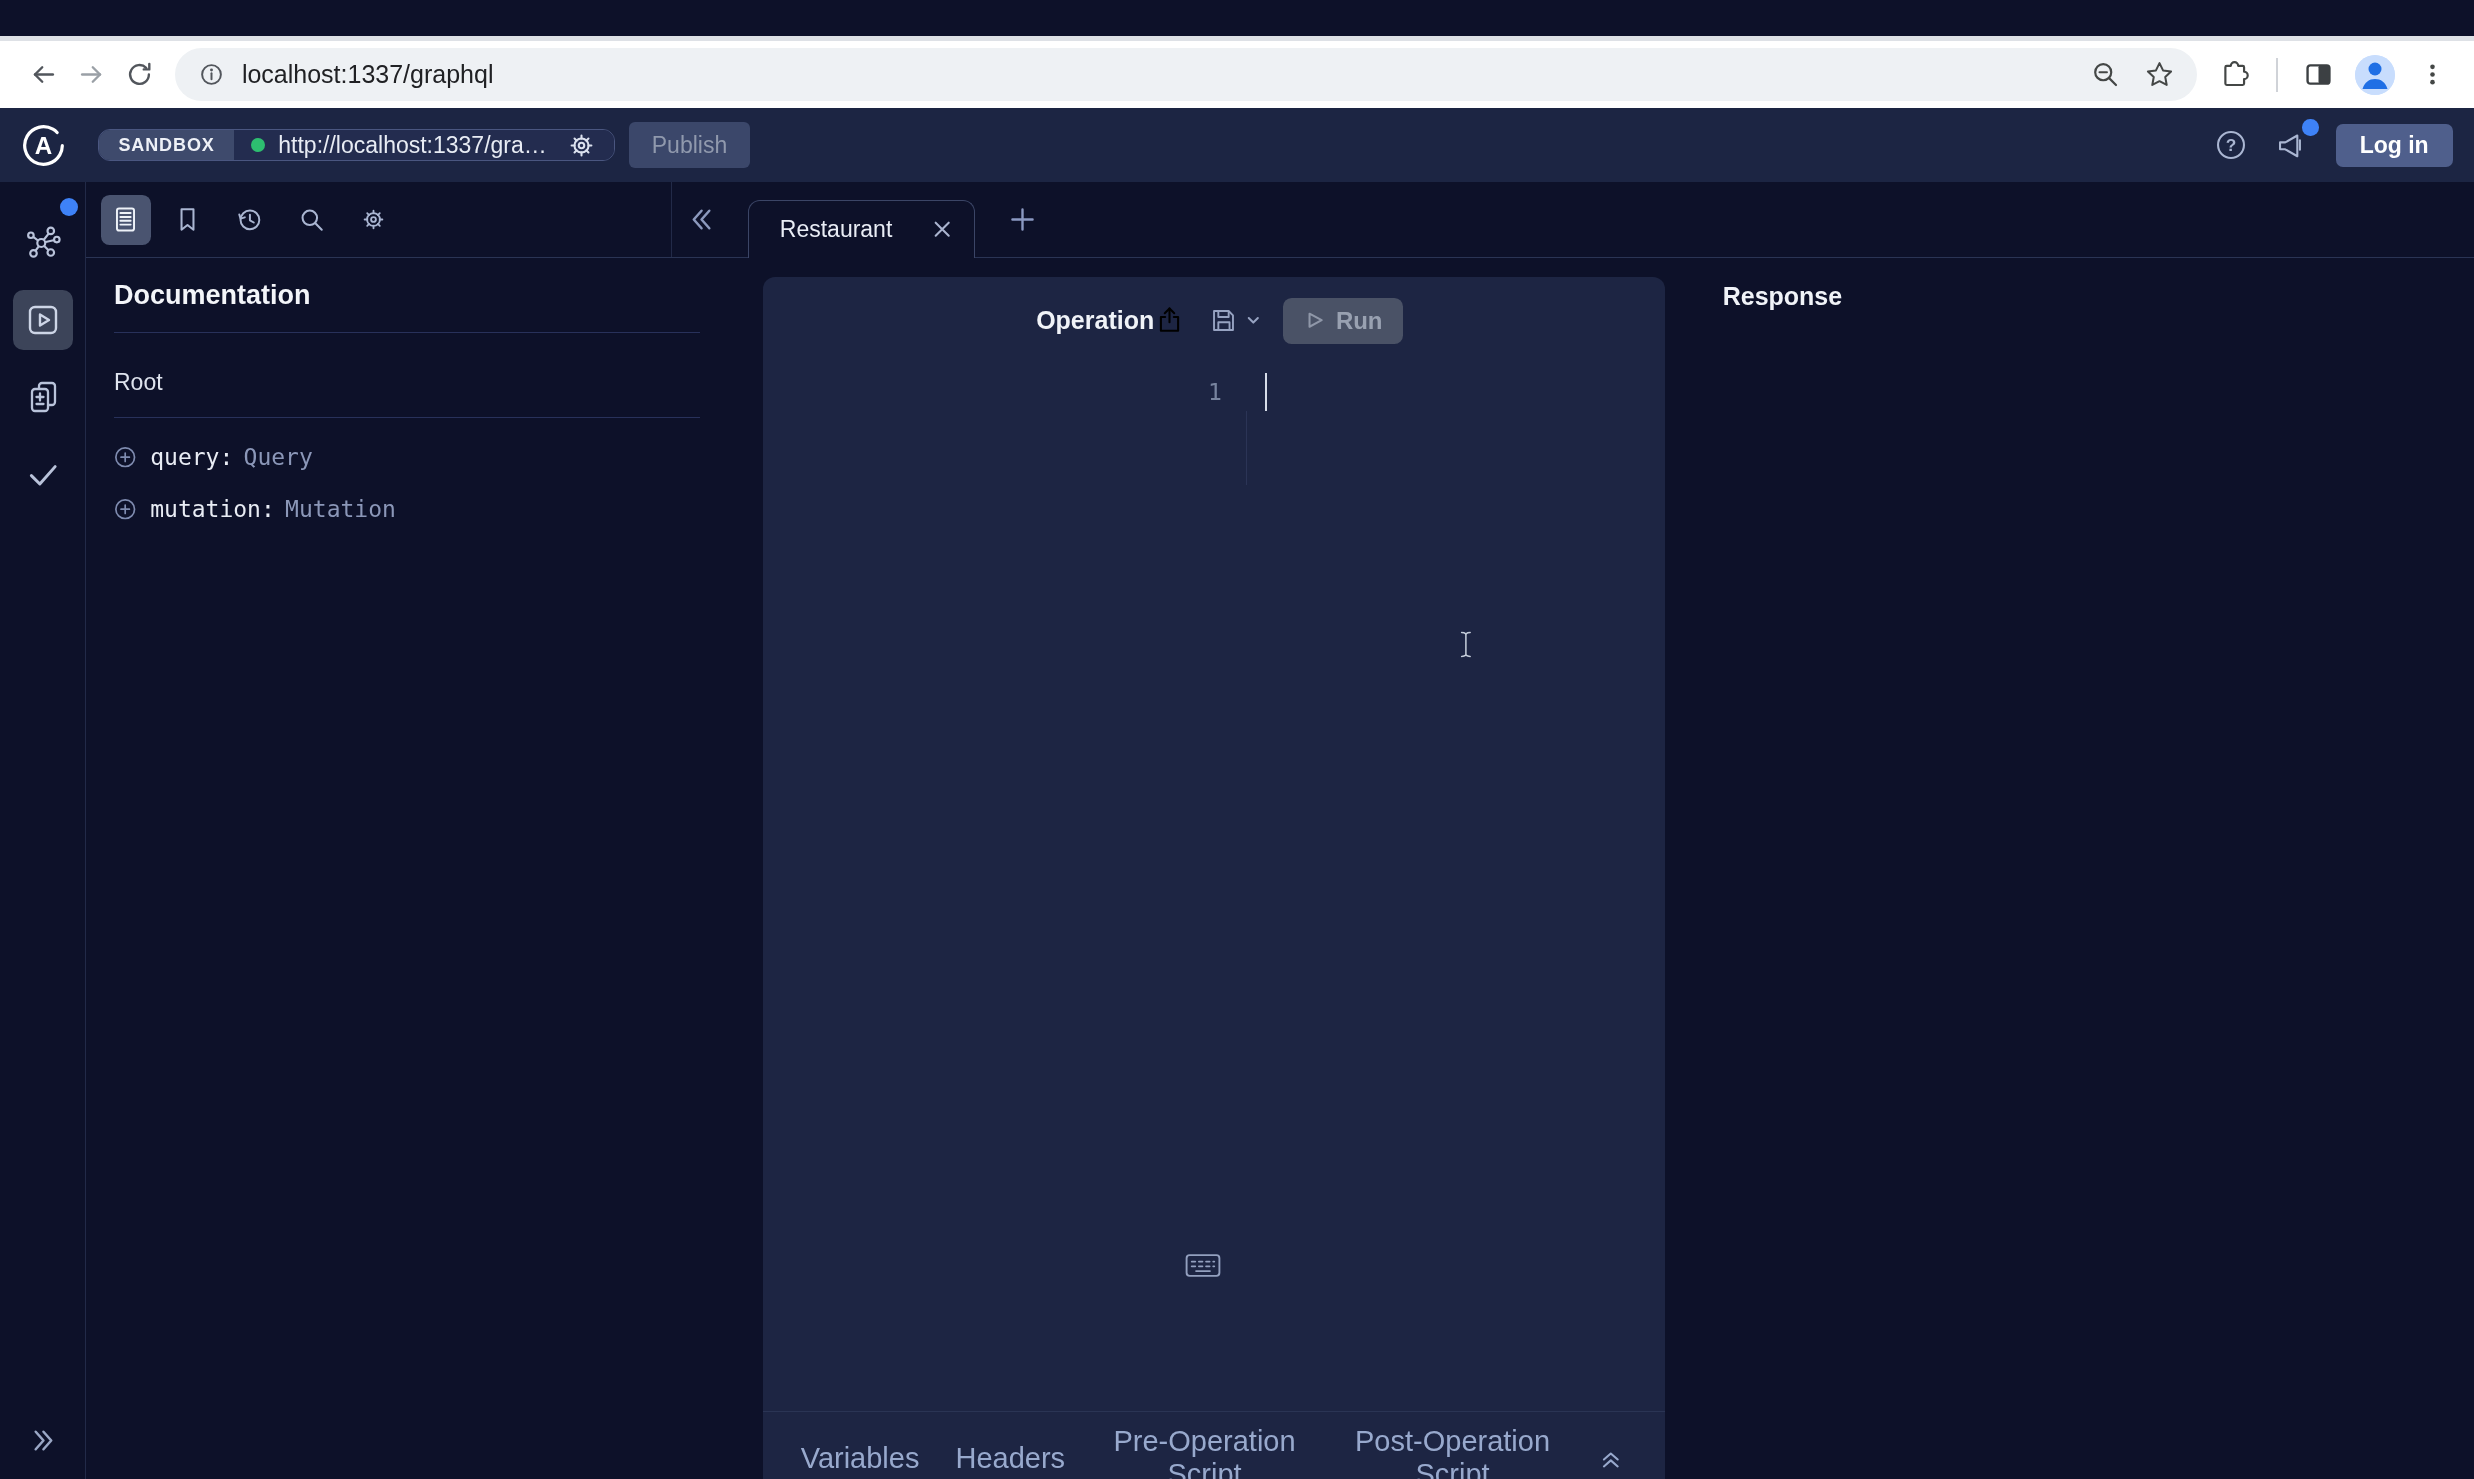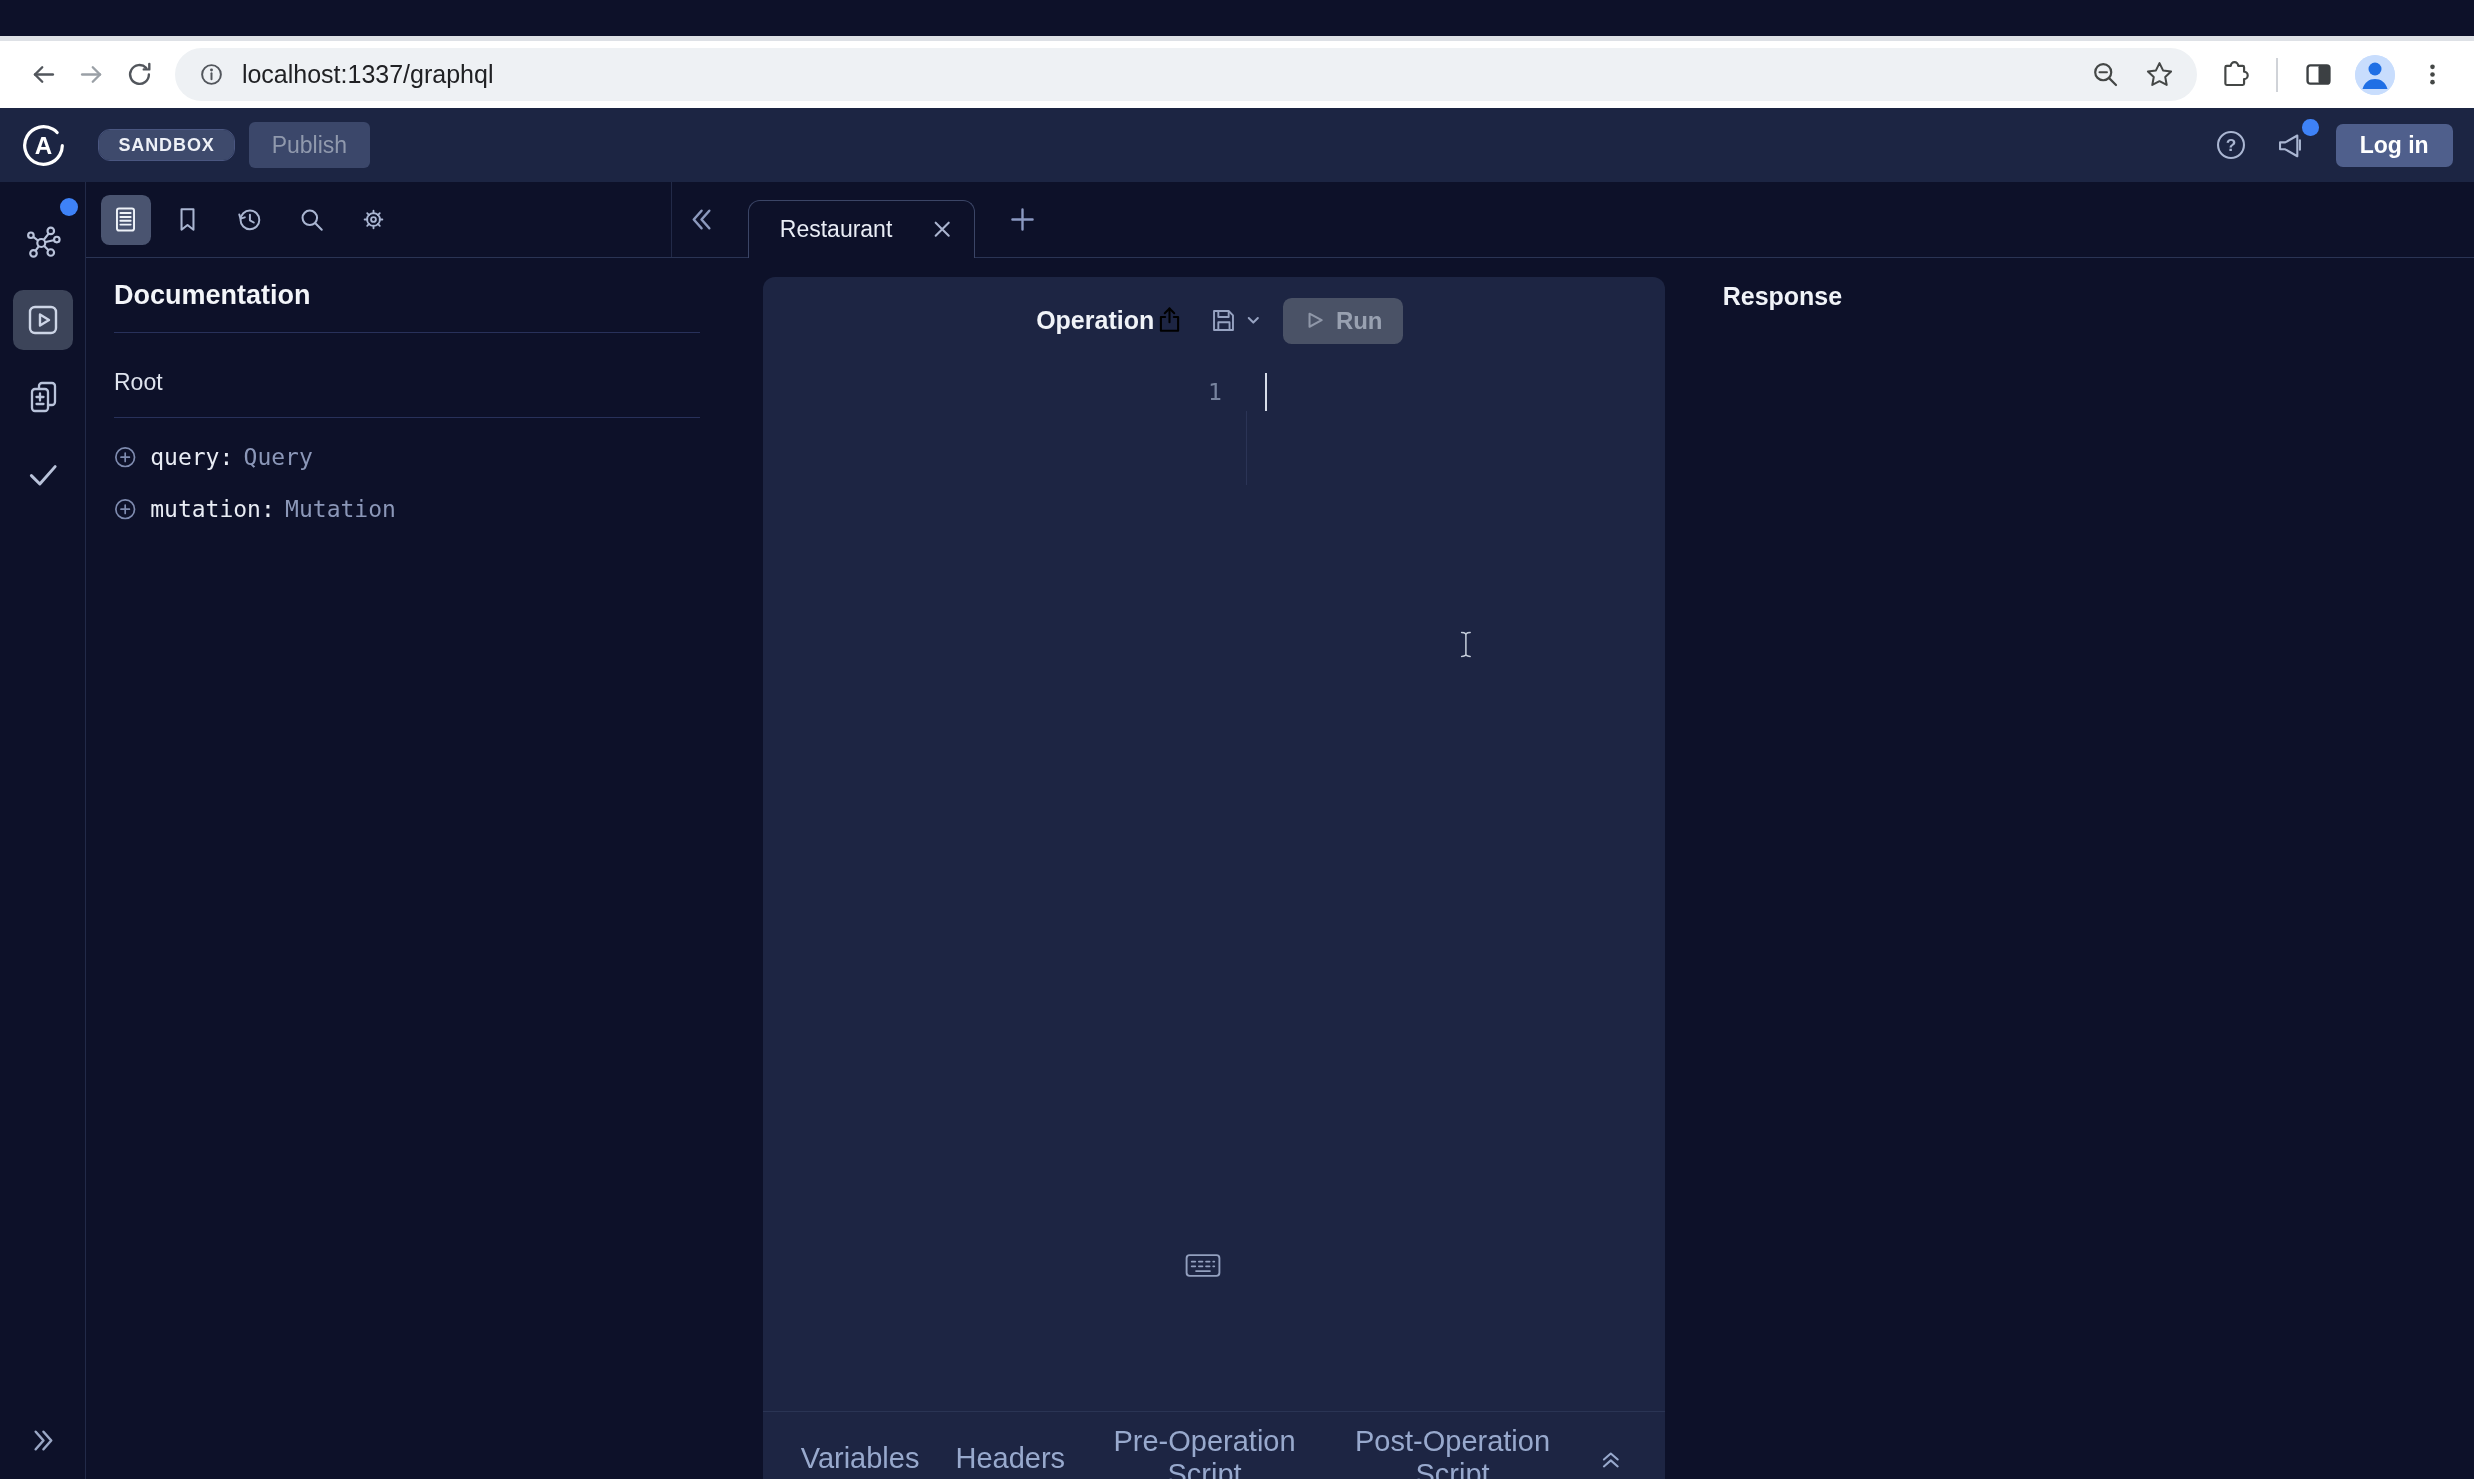--- a/index.html
+++ b/index.html
@@ -212,20 +212,31 @@
       <svg width="43" height="43" viewBox="0 0 48 48">
         <circle cx="24" cy="24" r="21" fill="none" stroke="#ffffff" stroke-width="3.6" stroke-dasharray="116 16" stroke-dashoffset="-22" transform="rotate(-60 24 24)" stroke-linecap="round"></circle>
         <text x="24" y="33" text-anchor="middle" font-family="Liberation Sans, sans-serif" font-size="27" font-weight="700" fill="#ffffff">A</text>
       </svg>
     </div>
 
     <div class="endpoint-pill">
       <div class="sandbox-chip">
         <span>SANDBOX</span>
       </div>
+      <div class="endpoint-input">
+        <span class="green-dot"></span>
+        <span class="url">http://localhost:1337/gra…</span>
+        <span style="margin-left:5.2px;">
+          <svg width="31" height="31" viewBox="0 0 36 36" fill="none" stroke="#dbe1ee" stroke-width="2.4" stroke-linecap="round">
+              <circle cx="18" cy="18" r="8.2"></circle>
+              <circle cx="18" cy="18" r="3.2"></circle>
+              <path d="M18 6.5v3.5M18 26v3.5M6.5 18H10M26 18h3.5M9.9 9.9l2.5 2.5M23.6 23.6l2.5 2.5M26.1 9.9l-2.5 2.5M12.4 23.6l-2.5 2.5"></path>
+            </svg>
+        </span>
+      </div>
     </div>
 
     <button class="btn-publish">Publish</button>
 
     <div class="header-right">
       <button class="icon-btn">
         <span>
           <svg width="38" height="38" viewBox="0 0 44 44" fill="none" stroke="#aab6d2" stroke-width="2.4">
               <circle cx="22" cy="22" r="15"></circle>
               <text x="22" y="29" text-anchor="middle" font-family="Liberation Sans, sans-serif" font-size="20" font-weight="700" fill="#aab6d2" stroke="none">?</text>

